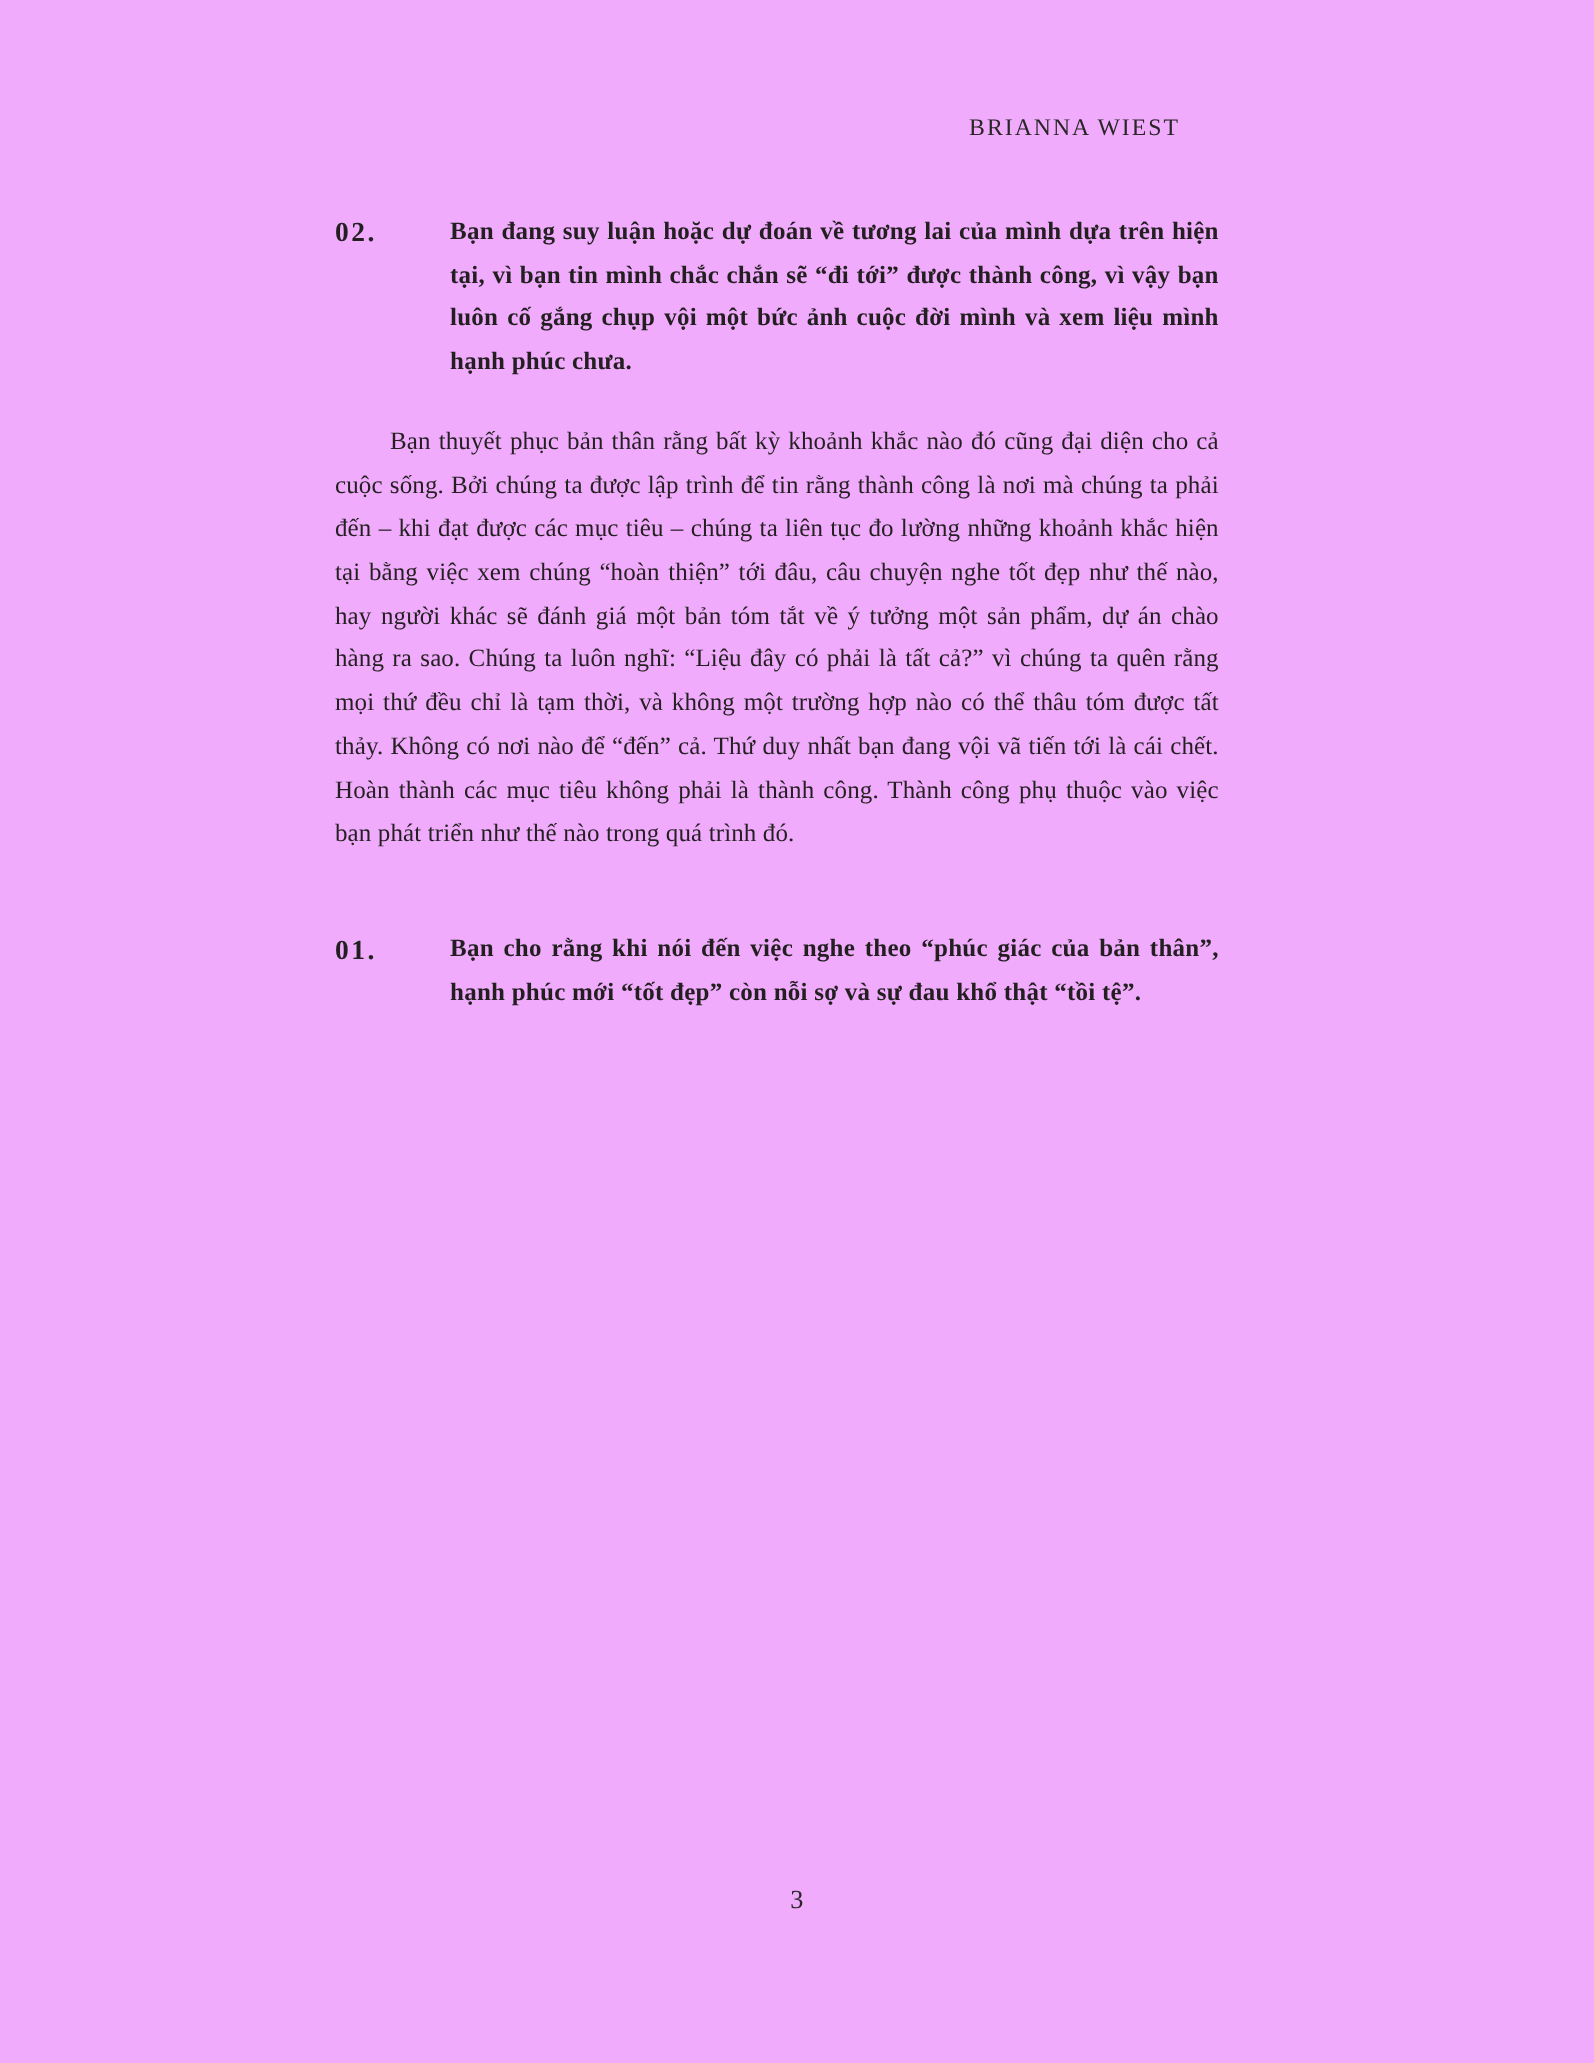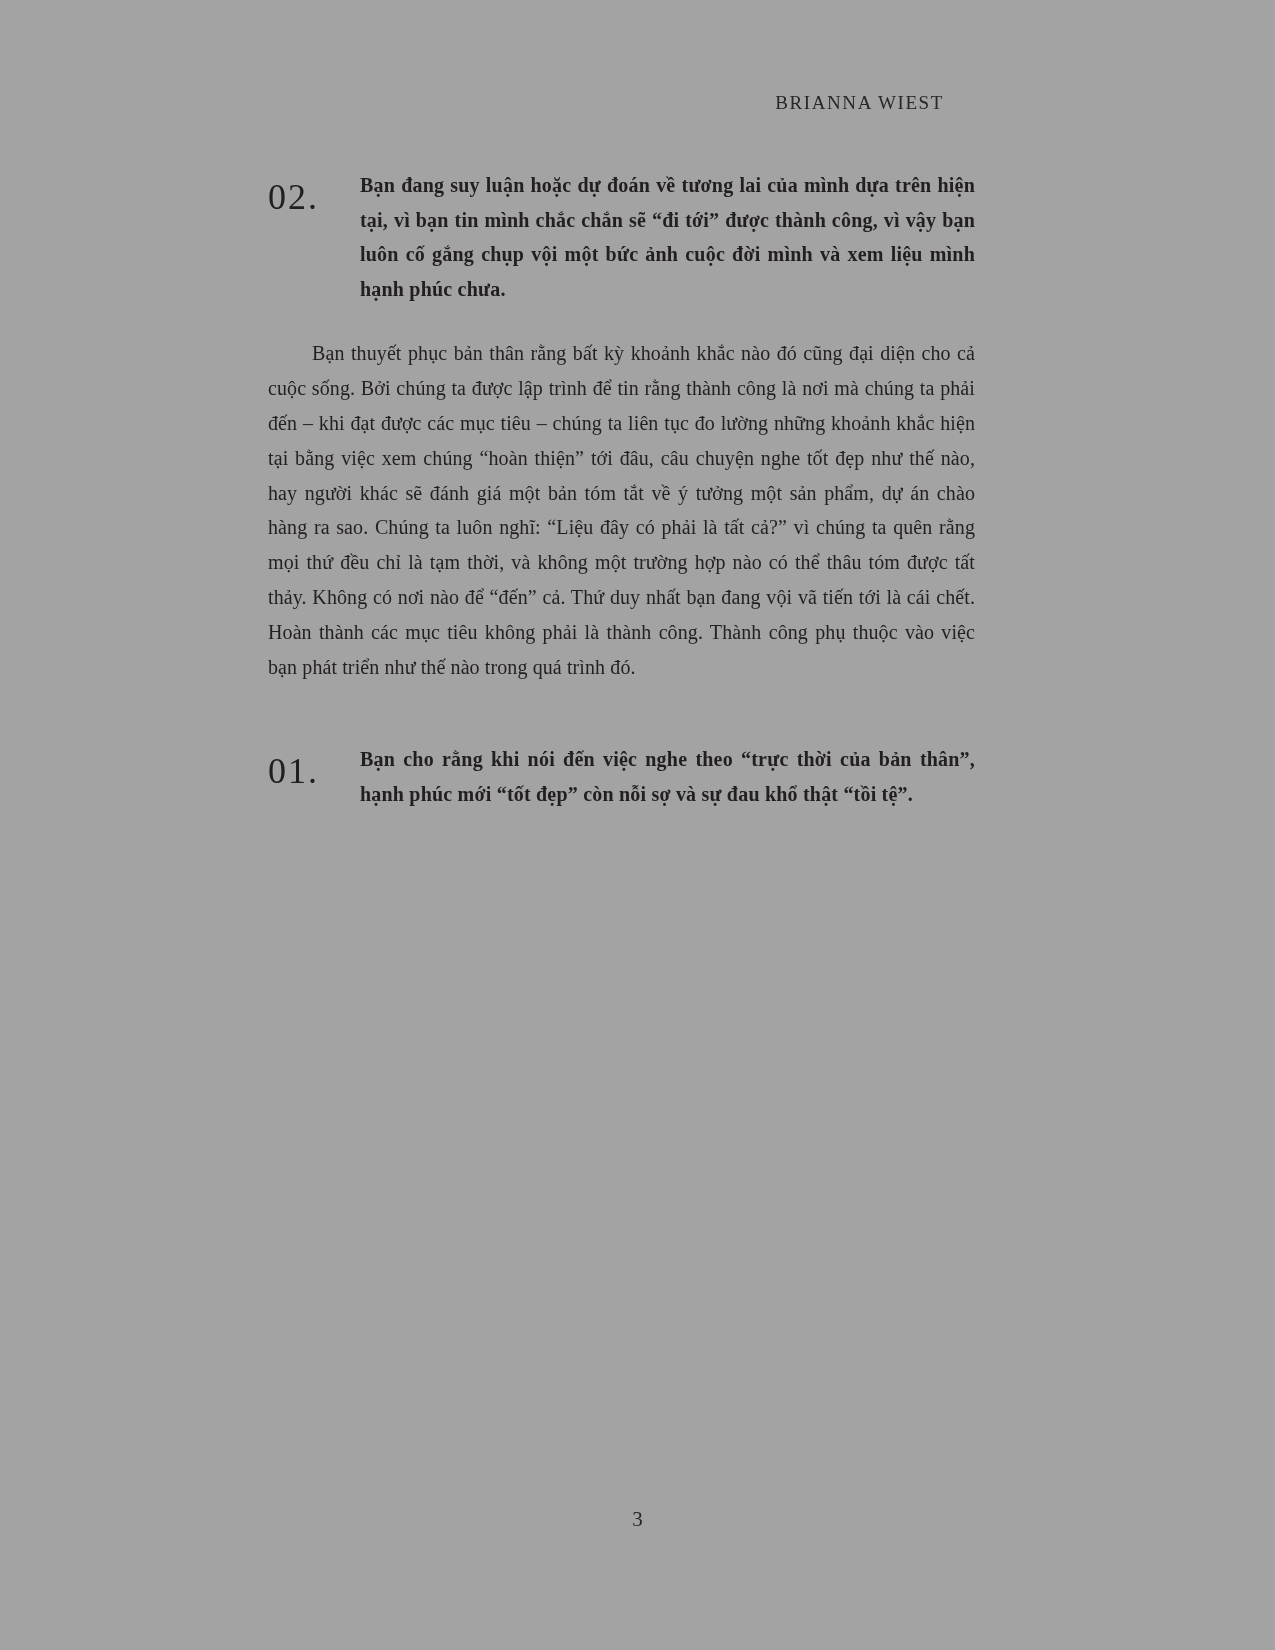--- a/index.html
+++ b/index.html
@@ -4,21 +4,21 @@
 <style>
   html, body {
     margin: 0;
     padding: 0;
     background: #ffffff;
   }
   .page {
     position: relative;
     width: 1275px;
     height: 1650px;
-    background: #a3a3a3;
+    background: #f0abfc;
     font-family: "Liberation Serif", "DejaVu Serif", serif;
     color: #231f20;
     box-sizing: border-box;
     overflow: hidden;
   }
 
   
   .running-head {
     position: absolute;
     top: 92px;
@@ -42,22 +42,22 @@
 
   
   .numbered-item {
     display: flex;
     align-items: flex-start;
     margin-bottom: 30px;
   }
   .numbered-item .num {
     flex: 0 0 auto;
     width: 92px;
-    font-size: 36px;
-    font-weight: normal;
+    font-size: 22px;
+    font-weight: bold;
     letter-spacing: 2px;
     line-height: 1.62;
     color: #231f20;
   }
   .numbered-item .item-text {
     flex: 1 1 auto;
     font-size: 20px;
     font-weight: bold;
     line-height: 1.73;
     text-align: justify;
@@ -104,20 +104,20 @@
       <div class="num">02.</div>
       <div class="item-text">Bạn đang suy luận hoặc dự đoán về tương lai của mình dựa trên hiện tại, vì bạn tin mình chắc chắn sẽ “đi tới” được thành công, vì vậy bạn luôn cố gắng chụp vội một bức ảnh cuộc đời mình và xem liệu mình hạnh phúc chưa.</div>
     </div>
 
     <p class="body-par">Bạn thuyết phục bản thân rằng bất kỳ khoảnh khắc nào đó cũng đại diện cho cả cuộc sống. Bởi chúng ta được lập trình để tin rằng thành công là nơi mà chúng ta phải đến – khi đạt được các mục tiêu – chúng ta liên tục đo lường những khoảnh khắc hiện tại bằng việc xem chúng “hoàn thiện” tới đâu, câu chuyện nghe tốt đẹp như thế nào, hay người khác sẽ đánh giá một bản tóm tắt về ý tưởng một sản phẩm, dự án chào hàng ra sao. Chúng ta luôn nghĩ: “Liệu đây có phải là tất cả?” vì chúng ta quên rằng mọi thứ đều chỉ là tạm thời, và không một trường hợp nào có thể thâu tóm được tất thảy. Không có nơi nào để “đến” cả. Thứ duy nhất bạn đang vội vã tiến tới là cái chết. Hoàn thành các mục tiêu không phải là thành công. Thành công phụ thuộc vào việc bạn phát triển như thế nào trong quá trình đó.</p>
 
     <div class="spacer-lg"></div>
 
     <div class="numbered-item tight">
       <div class="num">01.</div>
-      <div class="item-text">Bạn cho rằng khi nói đến việc nghe theo “trực thời của bản thân”, hạnh phúc mới “tốt đẹp” còn nỗi sợ và sự đau khổ thật “tồi tệ”.</div>
+      <div class="item-text">Bạn cho rằng khi nói đến việc nghe theo “phúc giác của bản thân”, hạnh phúc mới “tốt đẹp” còn nỗi sợ và sự đau khổ thật “tồi tệ”.</div>
     </div>
 
   </div>
 
   <div class="folio">3</div>
 
 </div>
 
 </body></html>

